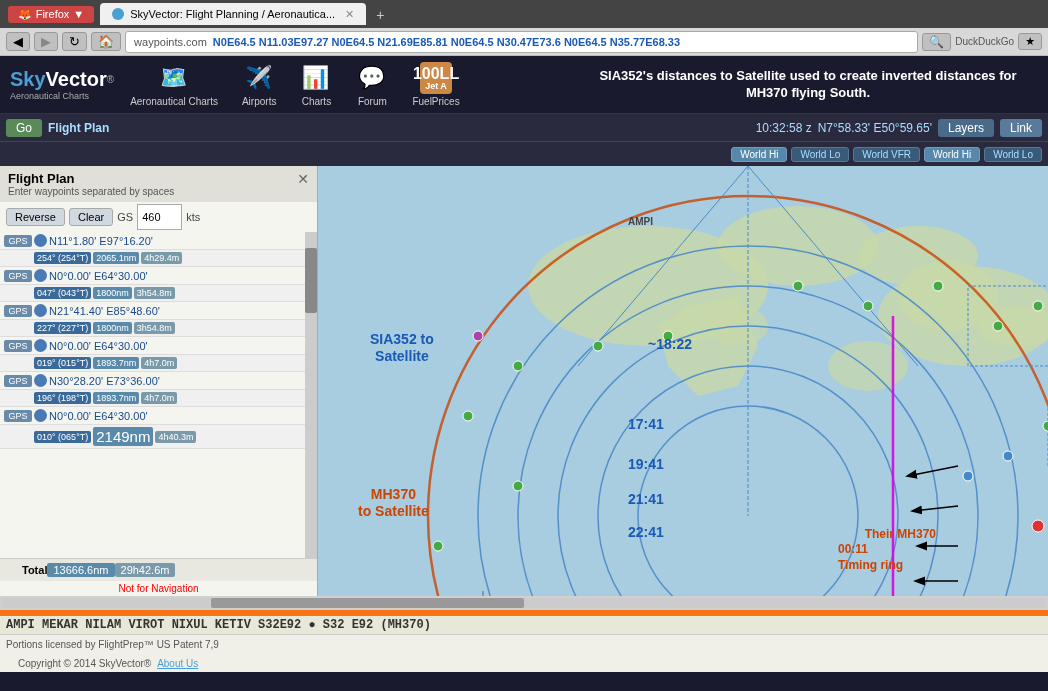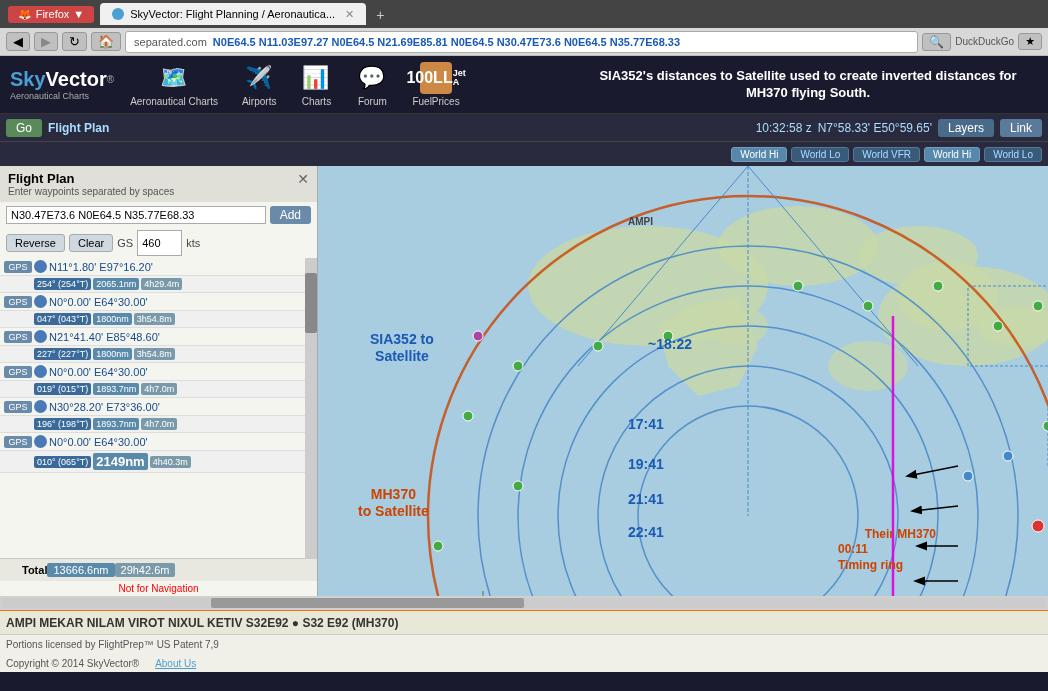--- a/index.html
+++ b/index.html
@@ -25,21 +25,21 @@
     </div>
   </div>
 </div>
 
 <div style="background:#d8d8d8;display:flex;align-items:center;gap:4px;padding:3px 6px;height:28px;border-bottom:1px solid #bbb;">
   <button style="background:#c0c0c0;border:1px solid #999;border-radius:3px;padding:1px 6px;font-size:13px;cursor:pointer;">◀</button>
   <button style="background:#c0c0c0;border:1px solid #999;border-radius:3px;padding:1px 6px;font-size:13px;cursor:pointer;color:#888;">▶</button>
   <button style="background:#c0c0c0;border:1px solid #999;border-radius:3px;padding:1px 6px;font-size:13px;cursor:pointer;">↻</button>
   <button style="background:#c0c0c0;border:1px solid #999;border-radius:3px;padding:1px 6px;font-size:13px;cursor:pointer;">🏠</button>
   <div style="flex:1;background:white;border:1px solid #aaa;border-radius:3px;padding:2px 8px;font-size:11px;height:22px;display:flex;align-items:center;overflow:hidden;">
-    <span style="color:#555;">separated.com</span>
+    <span style="color:#555;">waypoints.com</span>
     <span style="color:#1a5ab5;font-weight:bold;margin-left:6px;font-size:11px;">N0E64.5 N11.03E97.27  N0E64.5 N21.69E85.81 N0E64.5  N30.47E73.6 N0E64.5  N35.77E68.33</span>
   </div>
   <button style="background:#c0c0c0;border:1px solid #999;border-radius:3px;padding:1px 6px;font-size:12px;cursor:pointer;">🔍</button>
   <span style="font-size:10px;color:#555;">DuckDuckGo</span>
   <button style="background:#c0c0c0;border:1px solid #999;border-radius:3px;padding:1px 6px;font-size:11px;cursor:pointer;">★</button>
 </div>
 
 <div style="background:#1a1a2e;display:flex;align-items:center;padding:4px 10px;gap:8px;height:58px;border-bottom:1px solid #333;">
   <div style="display:flex;flex-direction:column;">
     <div style="display:flex;align-items:center;">
@@ -60,21 +60,21 @@
   </div>
   <div style="display:flex;flex-direction:column;align-items:center;gap:2px;color:#ccc;font-size:10px;cursor:pointer;padding:4px 8px;">
     <div style="width:32px;height:32px;display:flex;align-items:center;justify-content:center;font-size:22px;">📊</div>
     <span>Charts</span>
   </div>
   <div style="display:flex;flex-direction:column;align-items:center;gap:2px;color:#ccc;font-size:10px;cursor:pointer;padding:4px 8px;">
     <div style="width:32px;height:32px;display:flex;align-items:center;justify-content:center;font-size:22px;">💬</div>
     <span>Forum</span>
   </div>
   <div style="display:flex;flex-direction:column;align-items:center;gap:2px;color:#ccc;font-size:10px;cursor:pointer;padding:4px 8px;">
-    <div style="width:32px;height:32px;display:flex;align-items:center;justify-content:center;font-size:16px;background:#cc8844;color:white;border-radius:4px;font-weight:bold;flex-direction:row;line-height:1;">
+    <div style="width:32px;height:32px;display:flex;align-items:center;justify-content:center;font-size:16px;background:#cc8844;color:white;border-radius:4px;font-weight:bold;flex-direction:column;line-height:1;">
         <span>100LL</span>
         <span style="font-size:9px;">Jet A</span>
       </div>
     <span>FuelPrices</span>
   </div>
 
   <div style="margin-left:auto;text-align:center;color:#fff;font-size:13px;font-weight:bold;max-width:460px;line-height:1.3;">
     <span>SIA352's distances to Satellite used to create inverted distances for MH370 flying South.</span>
   </div>
 </div>
@@ -99,24 +99,20 @@
 <div style="display:flex;height:430px;position:relative;">
 
   <div style="width:318px;background:#f5f5f0;border-right:1px solid #aaa;overflow-y:hidden;flex-shrink:0;position:relative;z-index:10;display:flex;flex-direction:column;">
     <div style="background:#e0e0d8;padding:5px 8px;display:flex;justify-content:space-between;align-items:flex-start;flex-shrink:0;">
       <div>
         <div style="font-weight:bold;font-size:13px;">Flight Plan</div>
         <div style="font-size:10px;color:#555;">Enter waypoints separated by spaces</div>
       </div>
       <button style="background:none;border:none;cursor:pointer;font-size:14px;color:#666;">✕</button>
     </div>
-    <div style="padding:4px 6px;display:flex;gap:4px;align-items:center;flex-shrink:0;">
-      <input style="border: 1px solid rgb(170, 170, 170); padding: 2px 4px; font-size: 11px; flex: 1 1 0%;" value="N30.47E73.6 N0E64.5 N35.77E68.33">
-      <button style="background:#6a8aaa;color:white;border:none;padding:2px 10px;border-radius:3px;cursor:pointer;font-size:12px;">Add</button>
-    </div>
     <div style="padding:2px 6px;display:flex;gap:4px;align-items:center;flex-shrink:0;">
       <button style="background:#d0d8e0;border:1px solid #aaa;padding:2px 8px;border-radius:3px;cursor:pointer;font-size:11px;">Reverse</button>
       <button style="background:#d0d8e0;border:1px solid #aaa;padding:2px 8px;border-radius:3px;cursor:pointer;font-size:11px;">Clear</button>
       <span style="font-size:11px;color:#444;">GS</span>
       <input style="border: 1px solid rgb(170, 170, 170); padding: 6px 4px; font-size: 11px; width: 45px;" value="460">
       <span style="font-size:11px;color:#444;">kts</span>
     </div>
 
     <div style="flex:1;overflow-y:auto;position:relative;">
       <div style="position:absolute;right:0;top:0;width:12px;height:100%;background:#ccc;">
@@ -184,21 +180,21 @@
       </div>
 
       <div style="display:flex;align-items:center;gap:2px;padding:2px 4px;border-bottom:1px solid #ddd;font-size:10px;">
         <span style="background:#6a8aaa;color:white;padding:1px 3px;font-size:9px;border-radius:2px;width:28px;text-align:center;">GPS</span>
         <span style="width:13px;height:13px;background:#4a7ab5;border-radius:50%;display:inline-block;flex-shrink:0;"></span>
         <span style="color:#1a4a8a;font-size:11px;flex:1;">N0°0.00' E64°30.00'</span>
       </div>
       <div style="display:flex;align-items:center;gap:2px;padding:2px 4px;border-bottom:1px solid #ddd;font-size:10px;background:#f0f0f0;">
         <span style="width:28px;"></span>
         <span style="background:#3a6a9a;color:white;padding:1px 3px;font-size:9px;border-radius:2px;">010° (065°T)</span>
-        <span style="background:#5a8aaa;color:white;padding:1px 3px;font-size:13px;border-radius:2px;font-weight:bold;">2149nm</span>
+        <span style="background:#5a8aaa;color:white;padding:1px 3px;font-size:15px;border-radius:2px;">2149nm</span>
         <span style="background:#7a9aaa;color:white;padding:1px 3px;font-size:9px;border-radius:2px;">4h40.3m</span>
       </div>
     </div>
 
     <div style="display:flex;align-items:center;gap:0;padding:4px 22px;background:#e8e8e0;border-top:1px solid #ccc;flex-shrink:0;">
       <span style="font-weight:bold;font-size:11px;">Total</span>
       <span style="background:#5a8aaa;color:white;padding:1px 6px;font-size:11px;border-radius:2px;">13666.6nm</span>
       <span style="background:#7a9aaa;color:white;padding:1px 6px;font-size:11px;border-radius:2px;">29h42.6m</span>
     </div>
     <div style="text-align:center;color:red;font-size:10px;padding:2px;background:#f5f5f0;flex-shrink:0;">Not for Navigation</div>
@@ -330,24 +326,24 @@
     </div>
   </div>
 </div>
 
 <div style="background:#d0d0d0;height:14px;display:flex;align-items:center;padding:0 2px;">
   <div style="flex:1;height:10px;background:#ccc;border-radius:2px;position:relative;">
     <div style="position:absolute;left:20%;width:30%;height:100%;background:#999;border-radius:2px;"></div>
   </div>
 </div>
 
-<div style="background:#e8e8d8;border-top:1px solid #f97316;padding:2px 6px;height:24px;overflow:hidden;display:flex;align-items:center;">
+<div style="background:#e8e8d8;border-top:6px solid #f97316;padding:2px 6px;height:24px;overflow:hidden;display:flex;align-items:center;font-family:Liberation Mono, monospace;">
   <span style="font-size:12px;color:#333;font-weight:bold;">AMPI MEKAR NILAM VIROT NIXUL KETIV S32E92 ● S32 E92 (MH370)</span>
 </div>
 
 <div style="background:#f0f0e8;display:flex;align-items:center;gap:4px;padding:2px 6px;height:20px;border-top:1px solid #ccc;">
   <span style="font-size:10px;color:#555;">Portions licensed by FlightPrep™ US Patent 7,9</span>
 </div>
 
-<div style="background:#f0f0e8;display:flex;align-items:center;gap:16px;padding:2px 6px;height:18px;">
+<div style="background:#f0f0e8;display:flex;align-items:center;gap:6px;padding:2px 18px;height:18px;">
   <span style="font-size:10px;color:#555;">Copyright © 2014 SkyVector®</span>
   <a style="font-size:10px;color:#4a9fd4;text-decoration:underline;cursor:pointer;">About Us</a>
 </div>
 
 </body></html>

